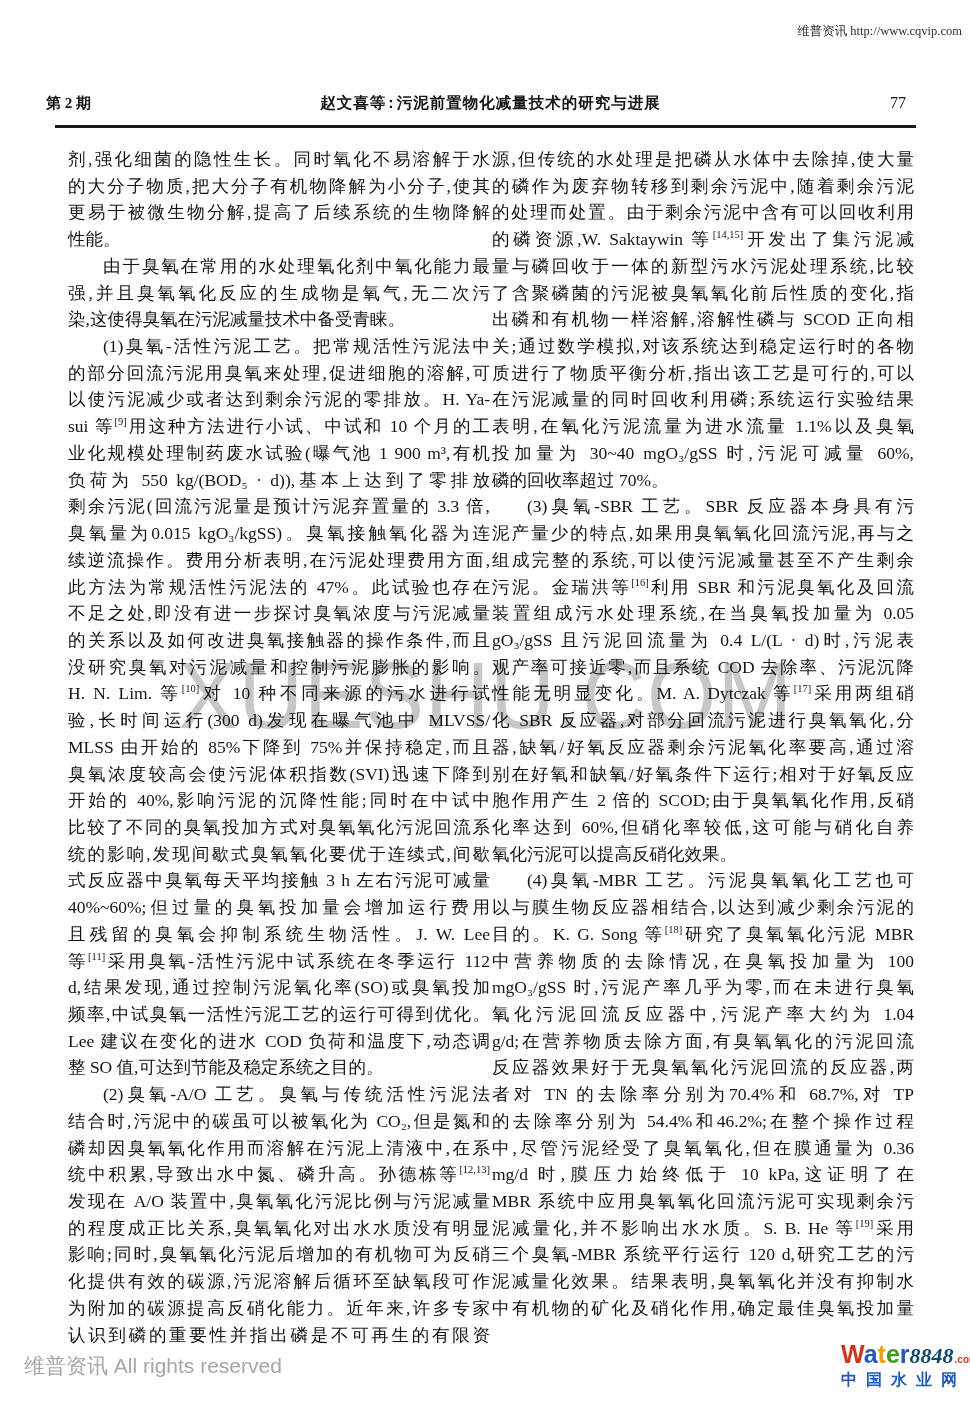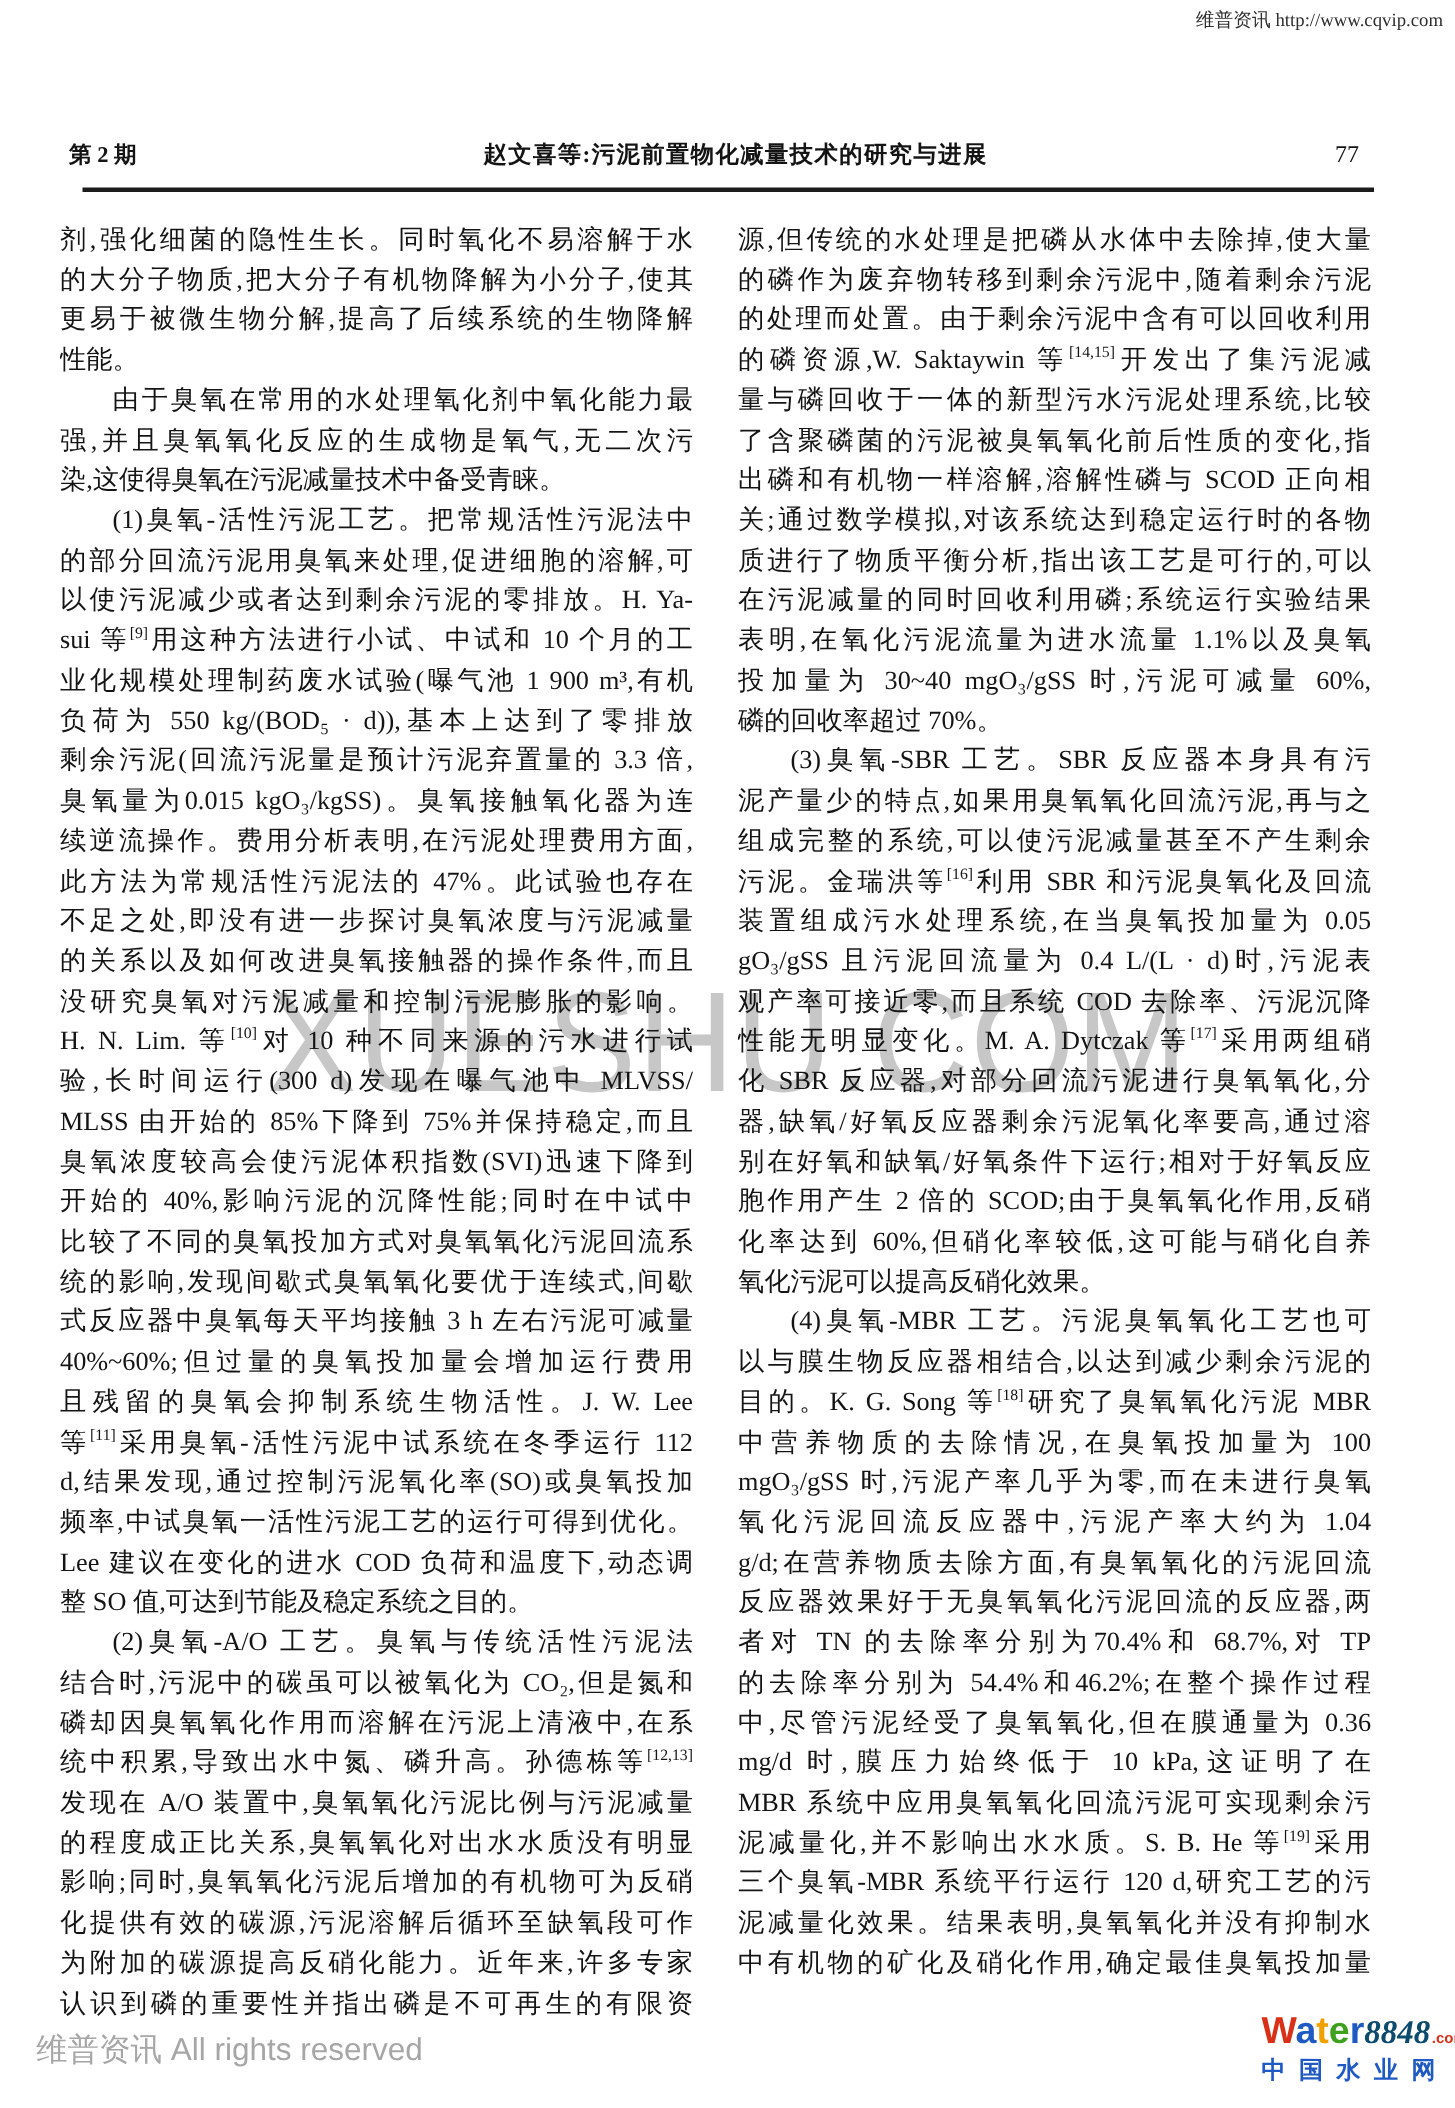--- a/index.html
+++ b/index.html
@@ -1,34 +1,34 @@
 <!DOCTYPE html>
 <html><head>
 <meta charset="utf-8">
 <style>
   html,body{margin:0;padding:0;background:#ffffff;}
   .page{position:relative;width:970px;height:1405px;background:#ffffff;overflow:hidden;
         font-family:"Liberation Serif","DejaVu Serif",serif;color:#141414;}
-  .top-watermark{position:absolute;top:5px;right:8px;font-size:12.5px;color:#2e2e2e;
+  .top-watermark{position:absolute;top:23px;right:8px;font-size:12.5px;color:#2e2e2e;
         font-family:"Liberation Serif","DejaVu Serif",serif;}
   .header{position:absolute;left:46px;top:93px;width:860px;display:flex;align-items:baseline;}
   .header .issue{font-size:15px;font-weight:bold;white-space:nowrap;}
-  .header .title{flex:1;text-align:center;font-size:15.5px;font-weight:bold;letter-spacing:1px;}
+  .header .title{flex:1;text-align:center;font-size:15.5px;font-weight:bold;letter-spacing:1px;font-family:Liberation Mono, monospace;}
   .header .pageno{font-size:16px;white-space:nowrap;}
   .rule{position:absolute;left:55px;top:125px;width:861px;height:3px;background:#1c1c1c;}
   .center-watermark{position:absolute;left:178px;top:648px;z-index:0;
         font-family:"Liberation Sans","DejaVu Sans",sans-serif;font-size:95px;line-height:1;
         color:#c7c7c7;letter-spacing:1px;transform:scaleX(0.94);transform-origin:left;}
   .column{position:absolute;top:146px;width:422px;z-index:1;font-size:17.5px;}
   .column .line{height:26.73px;line-height:26.73px;text-align:justify;text-align-last:justify;
         overflow:hidden;}
   .column .line.indent{padding-left:35px;}
   .column .line.short{text-align-last:auto;}
   .column sup{font-size:10.5px;line-height:0;vertical-align:super;}
-  .col-left{left:40px;}
+  .col-left{left:68px;}
   .col-right{left:492px;}
   .footer-copyright{position:absolute;left:24px;top:1352px;font-size:21px;color:#a6a6a6;
         font-family:"Liberation Sans","DejaVu Sans",sans-serif;}
   .logo{position:absolute;right:7px;top:1340px;width:122px;z-index:2;}
   .logo-line1{display:flex;align-items:baseline;font-family:"Liberation Sans","DejaVu Sans",sans-serif;}
   .logo-word{font-weight:bold;font-size:25px;letter-spacing:0;}
   .logo-number{font-family:"Liberation Serif","DejaVu Serif",serif;font-style:italic;
         font-weight:bold;font-size:22px;}
   .logo-tld{font-size:10px;font-weight:bold;margin-left:1px;}
   .logo-line2{display:flex;justify-content:space-between;width:116px;margin-top:1px;

